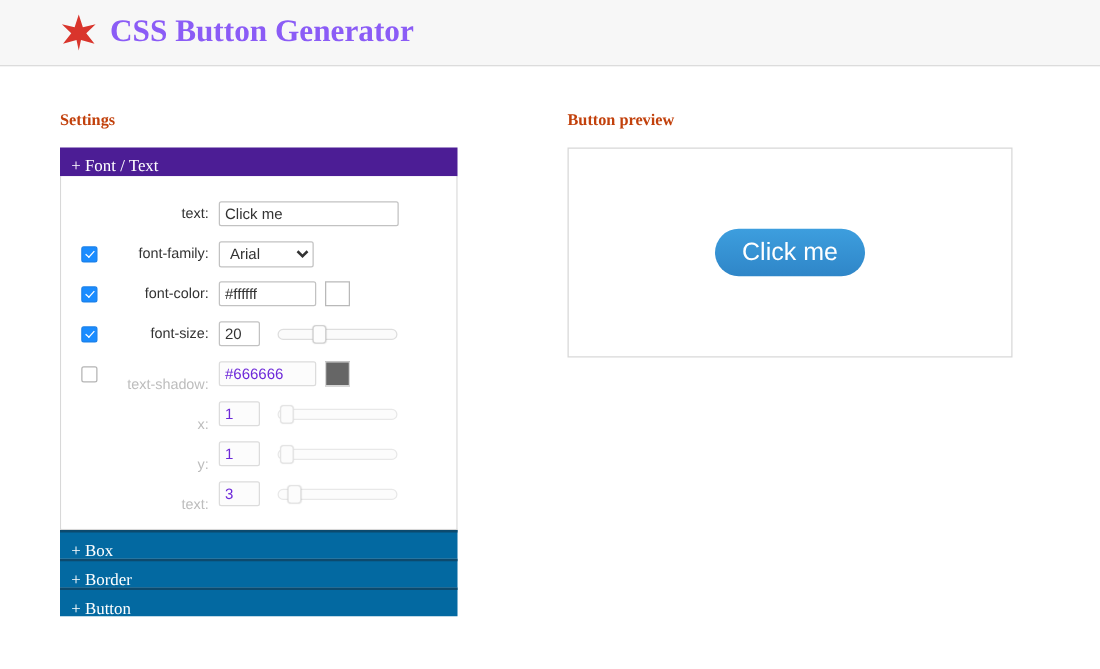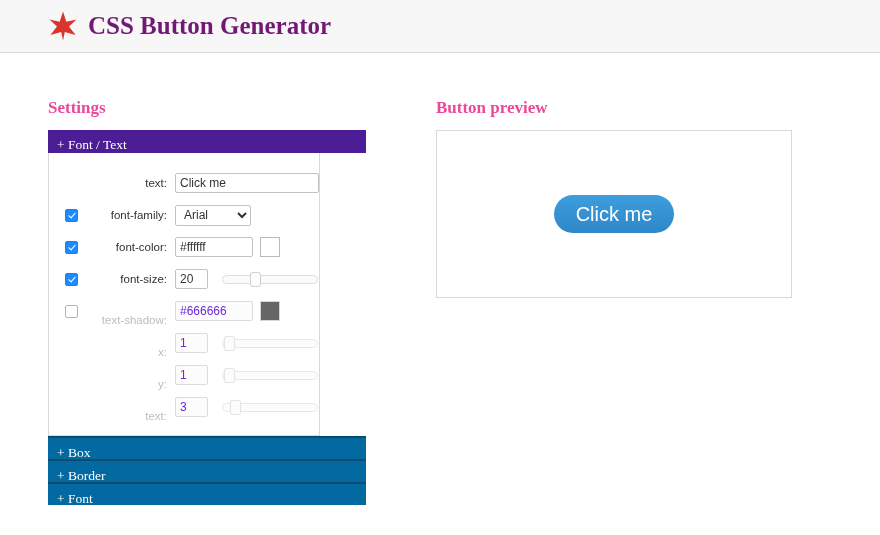--- a/index.html
+++ b/index.html
@@ -32,54 +32,54 @@
   }
   .star-icon {
     width: 30px;
     height: 30px;
     display: block;
   }
   .brand-title {
     font-family: "Liberation Serif", serif;
     font-size: 25px;
     font-weight: bold;
-    color: #701a75;
+    color: #8b5cf6;
     letter-spacing: 0px;
     white-space: nowrap;
   }
 
   
   .page {
     position: relative;
   }
   .col-settings {
     position: absolute;
     left: 48px;
     top: 33px;
     width: 318px;
   }
   .col-preview {
     position: absolute;
-    left: 436px;
+    left: 454px;
     top: 33px;
     width: 356px;
   }
 
   .section-title {
     font-family: "Liberation Serif", serif;
-    font-size: 17px;
+    font-size: 13px;
     font-weight: bold;
-    color: #ec4899;
-    margin: 12px 0 12px 0;
+    color: #c2410c;
+    margin: 0 0 12px 0;
     line-height: 20px;
   }
 
   
   .accordion {
-    width: 272px;
+    width: 318px;
     border: 1px solid #d8d8d8;
     border-top: none;
     box-sizing: border-box;
     background: #ffffff;
   }
   .acc-head {
     font-family: "Liberation Serif", serif;
     font-size: 13.5px;
     color: #ffffff;
     padding: 6px 0 6px 9px;
@@ -349,21 +349,21 @@
             <span class="track"></span>
             <span class="thumb" style="left:8px"></span>
           </span>
         </div>
 
       </div>
     </div>
 
     <div class="acc-head closed">+ Box</div>
     <div class="acc-head closed">+ Border</div>
-    <div class="acc-head closed">+ Font</div>
+    <div class="acc-head closed">+ Button</div>
   </div>
 
   <div class="col-preview">
     <h2 class="section-title">Button preview</h2>
     <div class="preview-box">
       <button class="preview-btn">Click me</button>
     </div>
   </div>
 
 </div>

